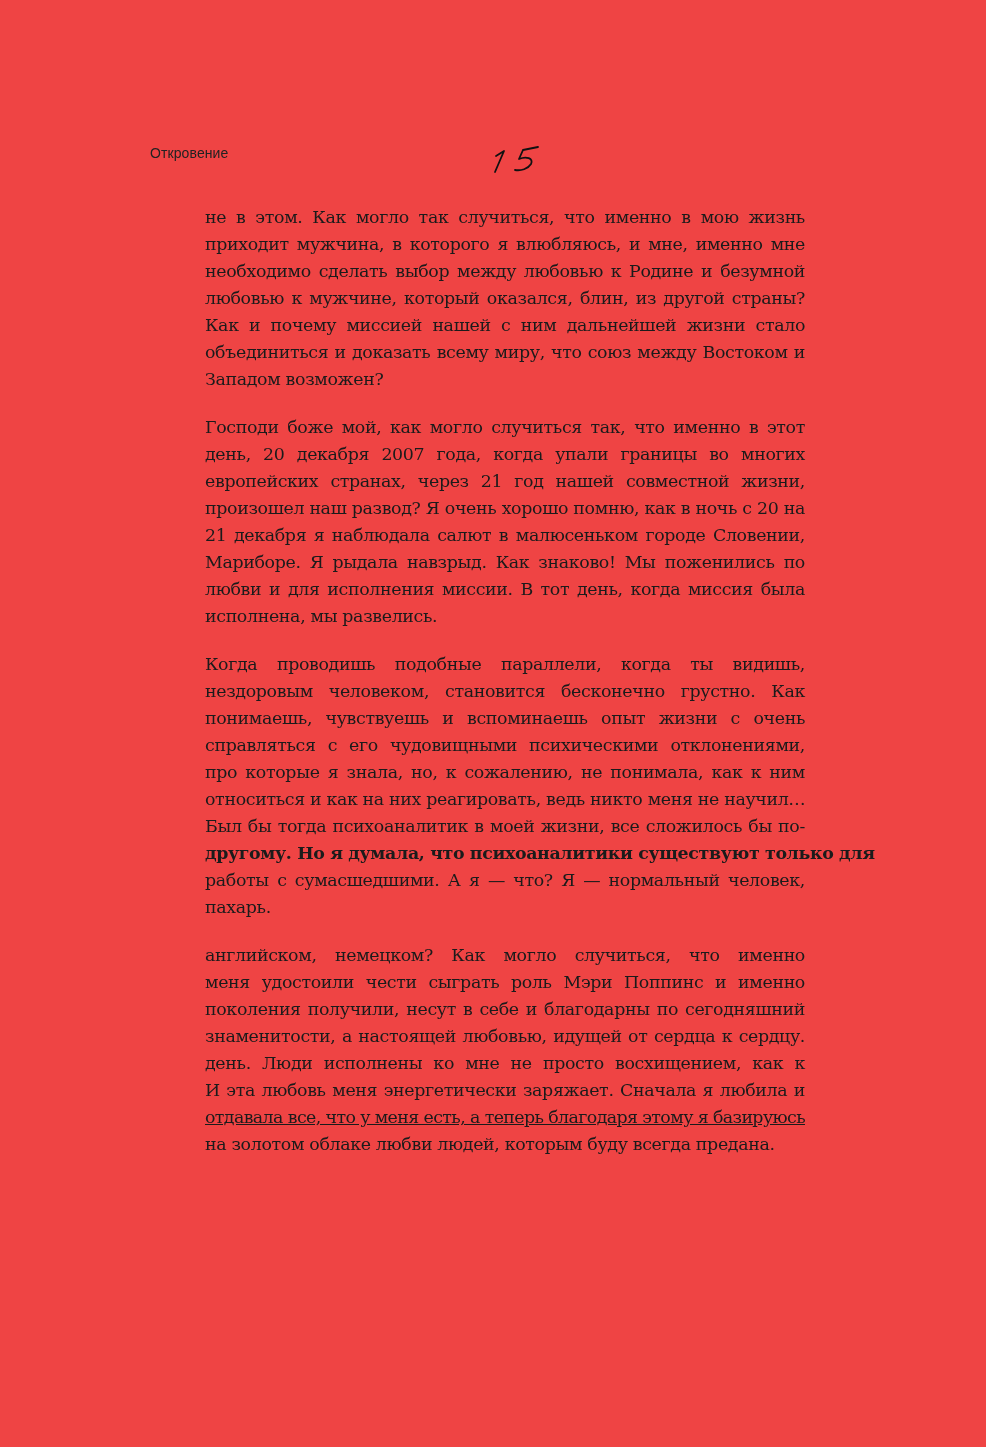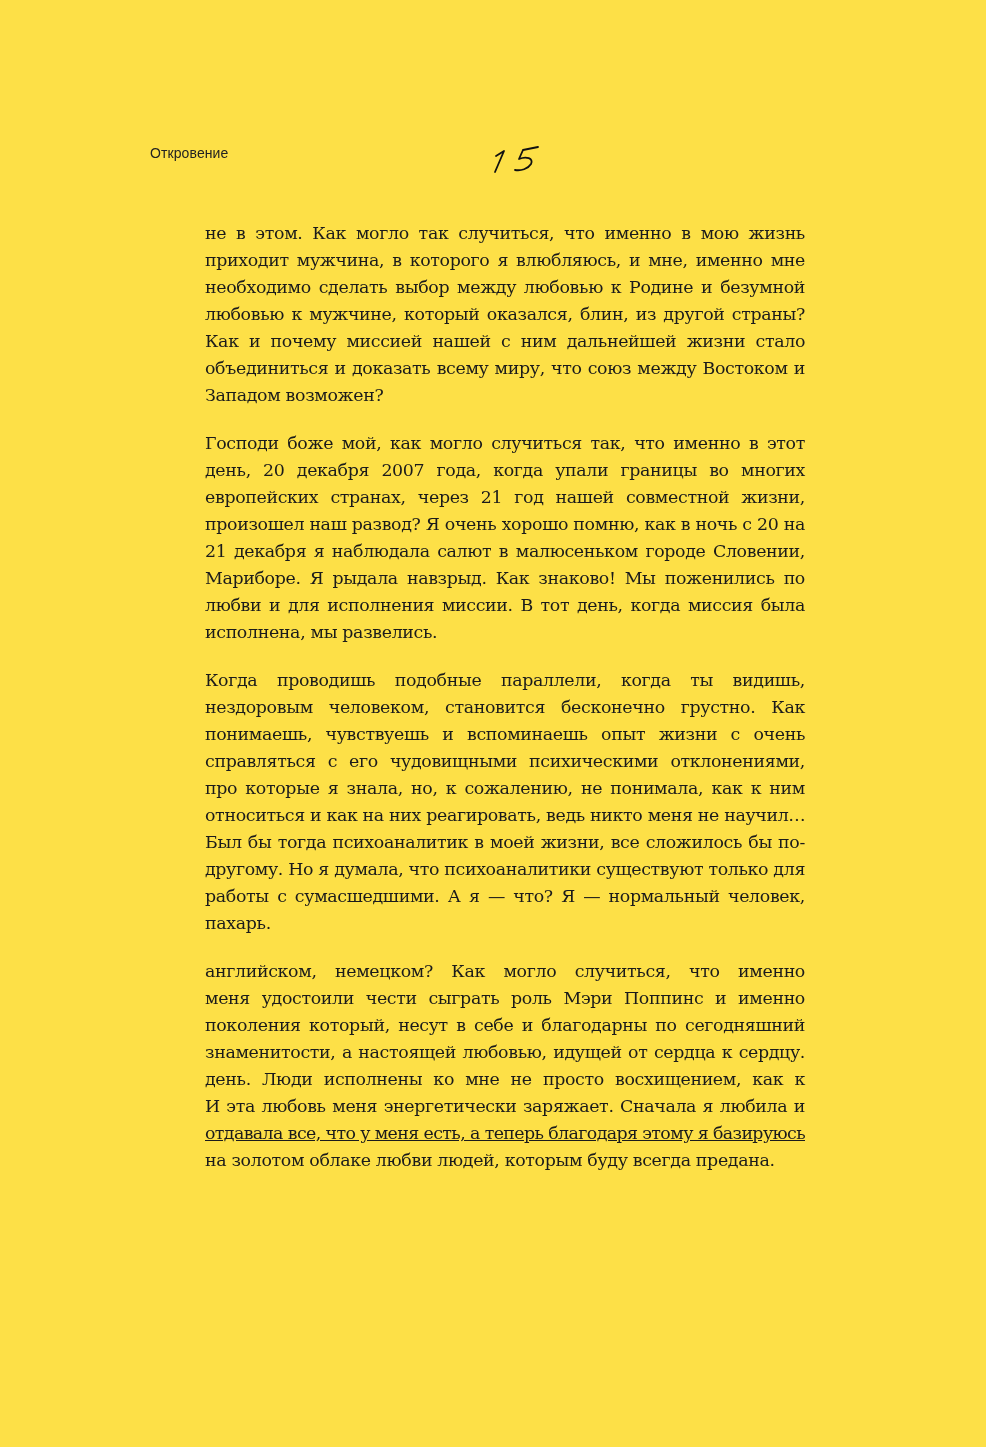--- a/index.html
+++ b/index.html
@@ -12,21 +12,21 @@
     height: 1447px;
     position: relative;
     overflow: hidden;
     color: #1a1a1a;
   }
   .page {
     position: absolute;
     left: 0; top: 0;
     width: 986px;
     height: 1447px;
-    background: #fde047;
+    background: #ef4444;
   }
   .running-head {
     position: absolute;
     left: 150px;
     top: 145px;
     font-family: "Liberation Sans", "DejaVu Sans", sans-serif;
     font-size: 14px;
     color: #222;
     letter-spacing: 0.1px;
   }
@@ -46,21 +46,21 @@
     font-family: "DejaVu Serif", "Liberation Serif", serif;
     font-size: 17.4px;
     line-height: 27px;
     color: #1b1b1b;
     text-align: justify;
     hyphens: manual;
     letter-spacing: -0.35px;
     word-spacing: 0px;
   }
   .body-text p {
-    margin: 16px 0 21px 0;
+    margin: 0 0 21px 0;
     text-align: justify;
     text-align-last: left;
   }
   .body-text .line {
     display: block;
     text-align: justify;
     text-align-last: justify;
     white-space: nowrap;
     height: 27px;
   }
@@ -109,29 +109,29 @@
     </p>
 
     <p>
       <span class="line">Когда проводишь подобные параллели, когда ты видишь,</span>
       <span class="line">нездоровым человеком, становится бесконечно грустно. Как</span>
       <span class="line">понимаешь, чувствуешь и вспоминаешь опыт жизни с очень</span>
       <span class="line">справляться с его чудовищными психическими отклонениями,</span>
       <span class="line">про которые я знала, но, к сожалению, не понимала, как к ним</span>
       <span class="line">относиться и как на них реагировать, ведь никто меня не научил…</span>
       <span class="line">Был бы тогда психоаналитик в моей жизни, все сложилось бы по-</span>
-      <span class="line" style="letter-spacing: -0.366129px;">другому. Но я думала, что психоаналитики существуют только для</span>
+      <span class="line" style="letter-spacing: -0.366129px; font-weight: bold;">другому. Но я думала, что психоаналитики существуют только для</span>
       <span class="line">работы с сумасшедшими. А я — что? Я — нормальный человек,</span>
       <span class="line last">пахарь.</span>
     </p>
 
     <p>
       <span class="line">английском, немецком? Как могло случиться, что именно</span>
       <span class="line">меня удостоили чести сыграть роль Мэри Поппинс и именно</span>
-      <span class="line">поколения который, несут в себе и благодарны по сегодняшний</span>
+      <span class="line">поколения получили, несут в себе и благодарны по сегодняшний</span>
       <span class="line">знаменитости, а настоящей любовью, идущей от сердца к сердцу.</span>
       <span class="line">день. Люди исполнены ко мне не просто восхищением, как к</span>
       <span class="line">И эта любовь меня энергетически заряжает. Сначала я любила и</span>
       <span class="line" style="letter-spacing: -0.618657px; text-decoration: underline;">отдавала все, что у меня есть, а теперь благодаря этому я базируюсь</span>
       <span class="line last">на золотом облаке любви людей, которым буду всегда предана.</span>
     </p>
 
   </div>
 </div>
 

